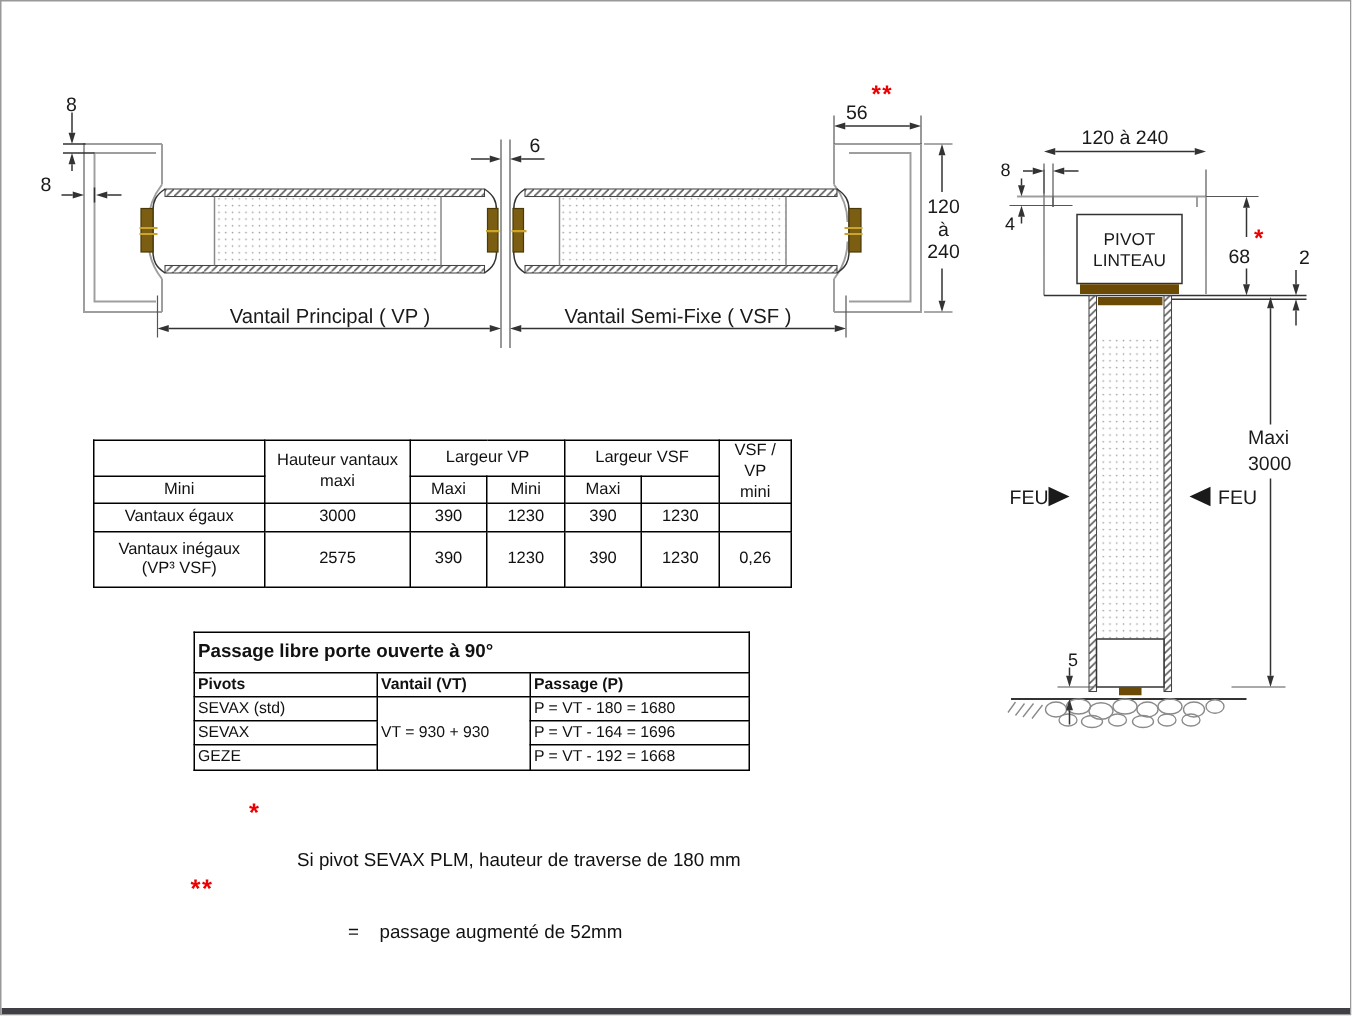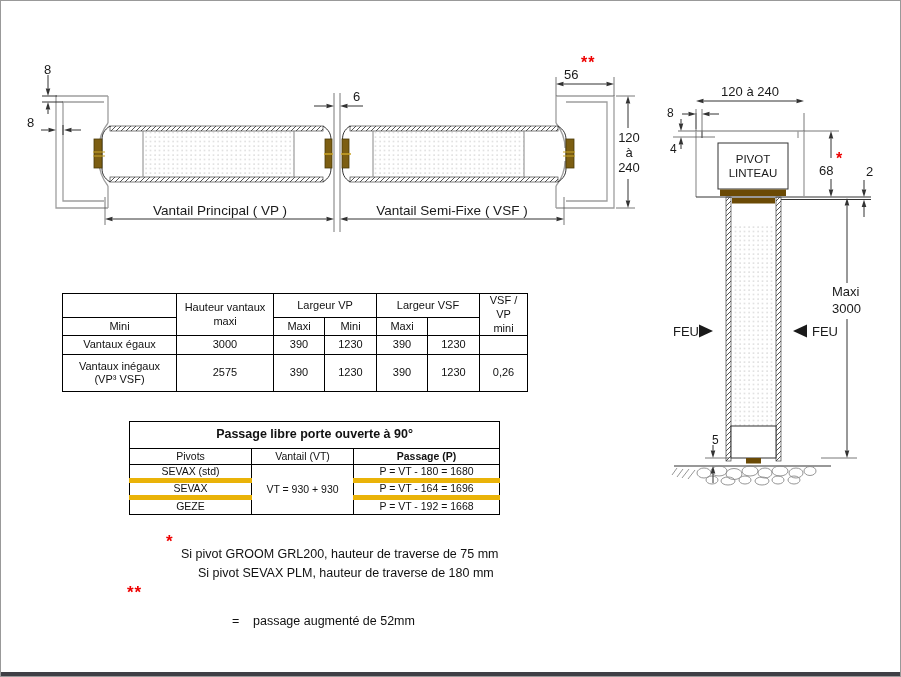--- a/index.html
+++ b/index.html
@@ -14,25 +14,25 @@
   .leafLabel { font-size:13.5px; }
   .pivotTxt { font-size:11.5px; }
   .star  { font-size:16px; font-weight:bold; fill:#ee0000; letter-spacing:1px; }
 
   table { border-collapse:collapse; table-layout:fixed; background:#fff; }
   
   #sizeTable { position:absolute; left:61px; top:292px; width:466px; font-size:11px; }
   #sizeTable td, #sizeTable th { border:1px solid #000; text-align:center; vertical-align:middle; padding:0 2px; font-weight:normal; line-height:1.25; }
   
   #passageTable { position:absolute; left:128px; top:420px; width:370px; font-size:10.5px; }
-  #passageTable td, #passageTable th { border:1px solid #000; text-align:center; vertical-align:middle; padding:0 2px; line-height:1.1; }
+  #passageTable td, #passageTable th { border:1px solid #000; vertical-align:middle; padding:0 2px; line-height:1.1; }
   #passageTable .title { font-size:12.5px; font-weight:bold; height:26px; }
-  #passageTable .hdr { font-weight:normal; height:15px; }
+  #passageTable .hdr { font-weight:bold; height:15px; }
   #passageTable .hdr.bold { font-weight:bold; }
-  #passageTable .rowline { border-top:5px solid #eab308; }
+  #passageTable .rowline { border-top:1px solid #eab308; }
   .note { position:absolute; font-size:12.5px; white-space:nowrap; }
   .redstar { position:absolute; color:#ee0000; font-weight:bold; font-size:17px; letter-spacing:1px; white-space:nowrap; }
   #footerBar { position:absolute; left:0; right:0; bottom:0; height:4px; background:#3f3f45; }
 </style>
 </head>
 <body>
 
 <div id="canvas">
 
   <svg width="899" height="675" viewBox="0 0 899 675" style="position:absolute;left:0;top:0;">
@@ -337,21 +337,20 @@
       <td class="rowline">P = VT - 164 = 1696</td>
     </tr>
     <tr style="height:17px">
       <td class="rowline">GEZE</td>
       <td class="rowline">P = VT - 192 = 1668</td>
     </tr>
   </tbody>
     </table>
 
   <span class="redstar" style="left:165px; top:531px;">*</span>
-  <div class="note" style="left:180px; top:546px;">Si pivot GROOM GRL200, hauteur de traverse de 75 mm</div>
   <div class="note" style="left:197px; top:565px;">Si pivot SEVAX PLM, hauteur de traverse de 180 mm</div>
 
   <span class="redstar" style="left:126px; top:582px;">**</span>
   <div class="note" style="left:231px; top:613px;">=</div>
   <div class="note" style="left:252px; top:613px;">passage augmenté de 52mm</div>
 
   <div id="footerBar"></div>
 </div>
 
 </body></html>

